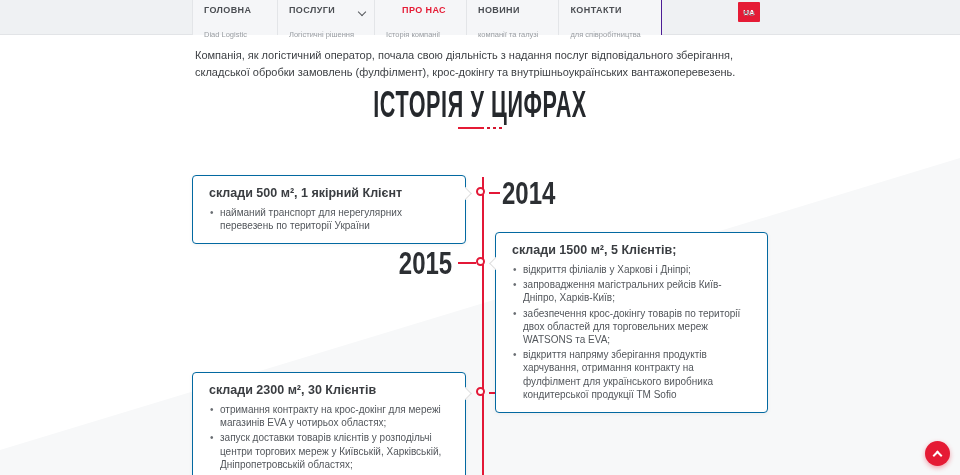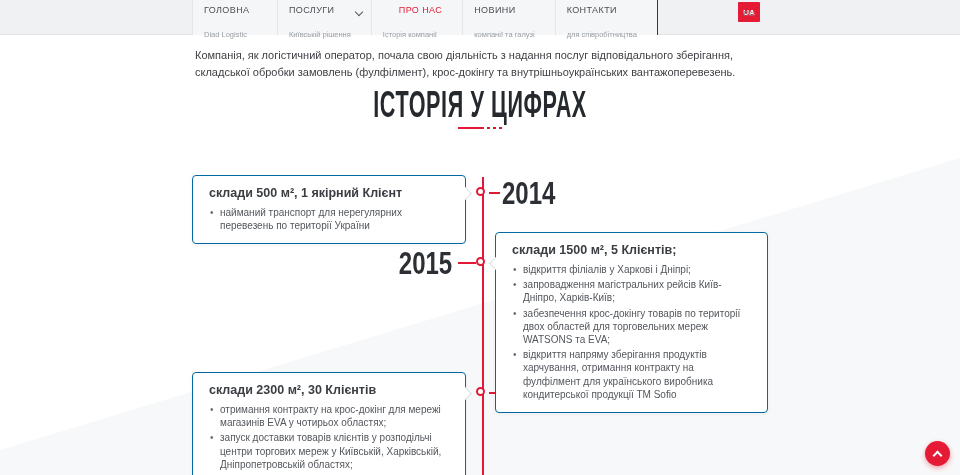--- a/index.html
+++ b/index.html
@@ -20,21 +20,21 @@
     position:absolute; left:0; top:0; width:960px; height:35px; z-index:5;
     background:#eff1f3; border-bottom:1px solid #e2e4e7;
   }
   .nav { position:absolute; left:192px; top:0; height:35px; display:flex; }
   .nav-item {
     position:relative; min-width:85px; height:35px; padding:5px 20px 0 11px;
     background:#f5f6f8; border-left:1px solid #e3e5e8; cursor:pointer;
   }
   .nav-item:last-child { border-right:1px solid #4c1d95; }
   .nav-label {
-    font-size:9px; font-weight:normal; letter-spacing:0.4px; color:#4b4e53;
+    font-size:9px; font-weight:bold; letter-spacing:0.4px; color:#4b4e53;
     white-space:nowrap;
   }
   .nav-item.active .nav-label { color:#e51b35;padding-left:16px; }
   .nav-sub { font-size:7.5px; color:#999da2; margin-top:15px; white-space:nowrap; }
   .nav-chevron {
     position:absolute; right:9px; top:9px; width:6px; height:6px;
     border-right:1.5px solid #55585d; border-bottom:1.5px solid #55585d;
     transform:rotate(45deg);
   }
   .lang-ua {
@@ -116,21 +116,21 @@
   <div class="bg-diagonal"></div>
 
   <div class="header">
     <div class="nav">
       <div class="nav-item">
         <div class="nav-label">ГОЛОВНА</div>
         <div class="nav-sub">Diad Logistic</div>
       </div>
       <div class="nav-item">
         <div class="nav-label">ПОСЛУГИ</div>
-        <div class="nav-sub">Київській рішення</div>
+        <div class="nav-sub">Логістичні рішення</div>
         <span class="nav-chevron"></span>
       </div>
       <div class="nav-item active">
         <div class="nav-label">ПРО НАС</div>
         <div class="nav-sub">Історія компанії</div>
       </div>
       <div class="nav-item">
         <div class="nav-label">НОВИНИ</div>
         <div class="nav-sub">компанії та галузі</div>
       </div>

